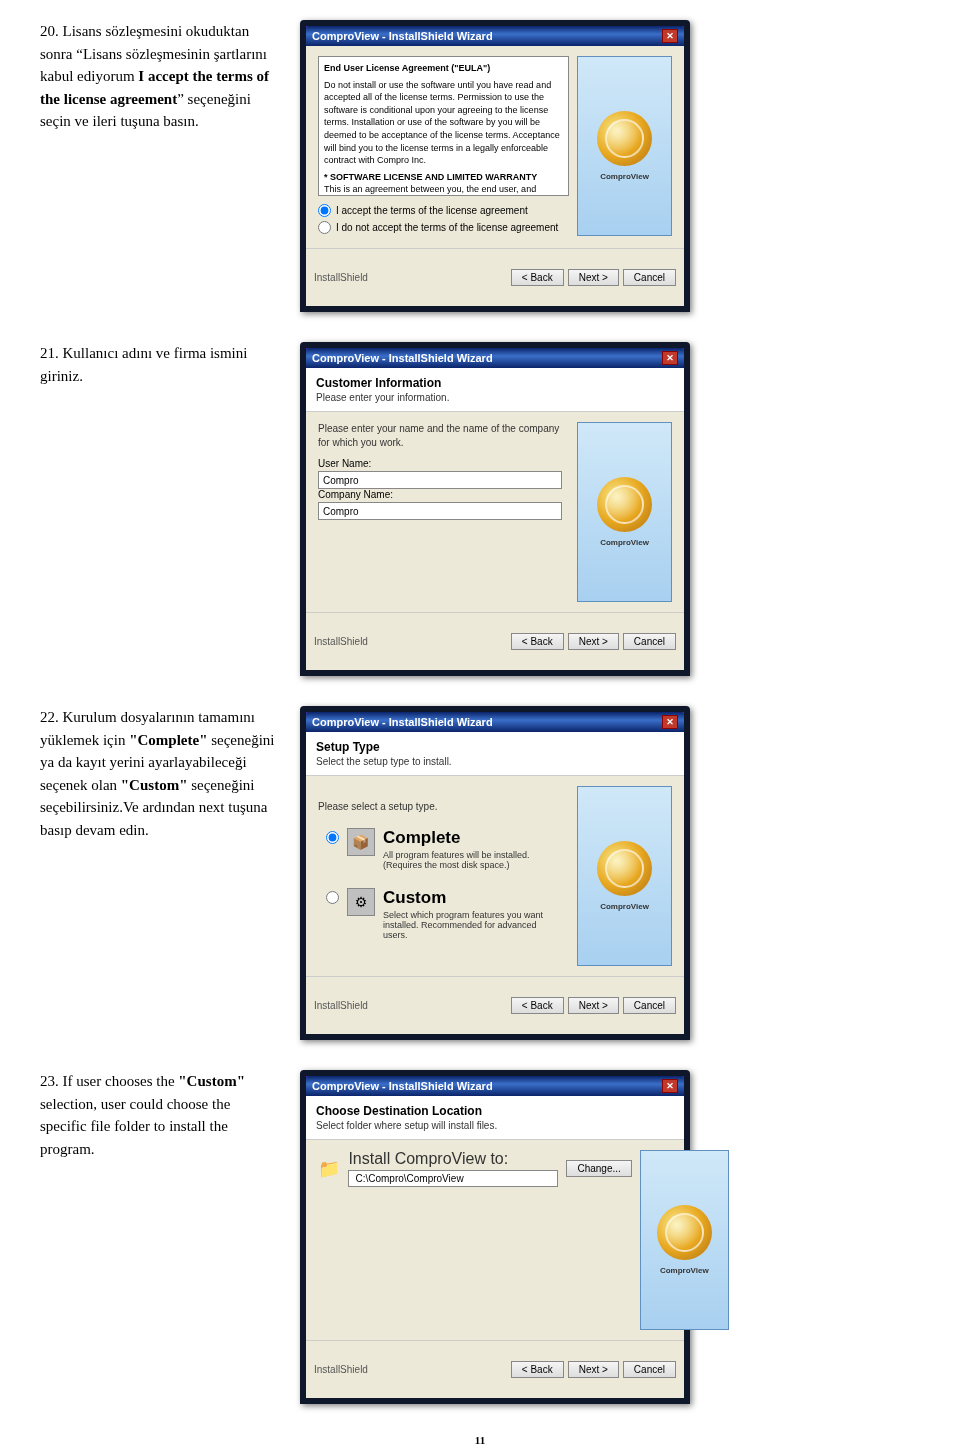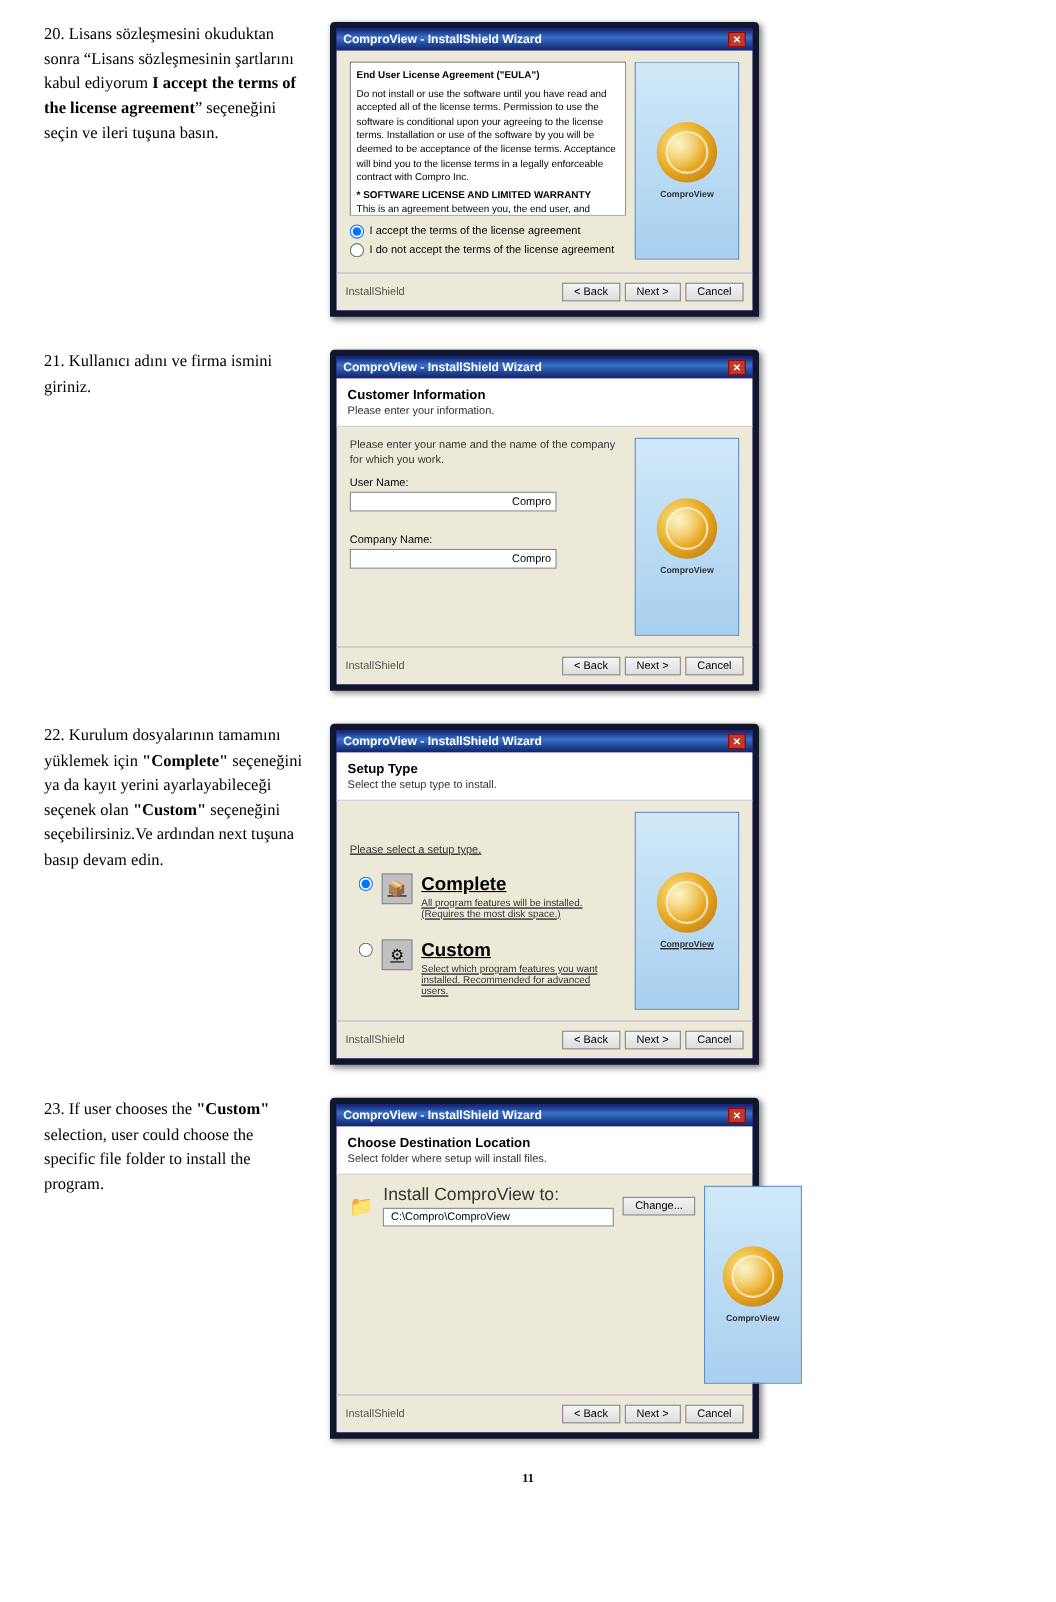--- a/index.html
+++ b/index.html
@@ -109,21 +109,21 @@
     }
 
     .dialog-content {
       padding: 10px 12px;
       background: #ece9d8;
     }
 
     .dialog-footer {
       background: #ece9d8;
       border-top: 1px solid #ccc;
-      padding: 8px 8px;
+      padding: 20px 8px;
       display: flex;
       justify-content: space-between;
       align-items: center;
     }
 
     .dialog-footer-left {
       font-size: 10px;
       color: #555;
     }
 
@@ -157,38 +157,37 @@
     .radio-option {
       display: flex;
       align-items: center;
       gap: 5px;
       font-size: 10px;
       margin-bottom: 4px;
     }
 
     
     .form-row {
-      margin-bottom: 21px;
+      margin-bottom: 0;
     }
 
     .form-label {
       font-size: 10px;
       margin-bottom: 2px;
       display: block;
     }
 
     .form-input {
       background: #fff;
       border: 1px solid #888;
-      width: 188px;
+      width: 244px;
       height: 18px;
       padding: 1px 4px;
       font-size: 10px;
       font-family: Tahoma, Arial, sans-serif;
-      text-align: right;
     }
 
     
     .setup-option {
       display: flex;
       align-items: flex-start;
       gap: 8px;
       padding: 6px 8px;
       margin-bottom: 6px;
       background: #ece9d8;
@@ -431,21 +430,21 @@
           <div class="dialog-close">✕</div>
         </div>
         <div class="dialog-body">
           <div class="dialog-header-strip">
             <div style="flex:1">
               <h2>Setup Type</h2>
               <p>Select the setup type to install.</p>
             </div>
           </div>
           <div class="dialog-content">
-            <div style="display:flex; gap:24px; align-items:flex-end;text-decoration:underline;">
+            <div style="display:flex; gap:24px; align-items:center;">
               <div style="flex:1;">
                 <p class="info-text">Please select a setup type.</p>
                 <div class="setup-option">
                   <input type="radio" name="setup22" class="setup-radio" checked="" style="">
                   <div class="setup-option-icon">📦</div>
                   <div class="setup-option-text">
                     <h4>Complete</h4>
                     <p>All program features will be installed. (Requires the most disk space.)</p>
                   </div>
                 </div>

